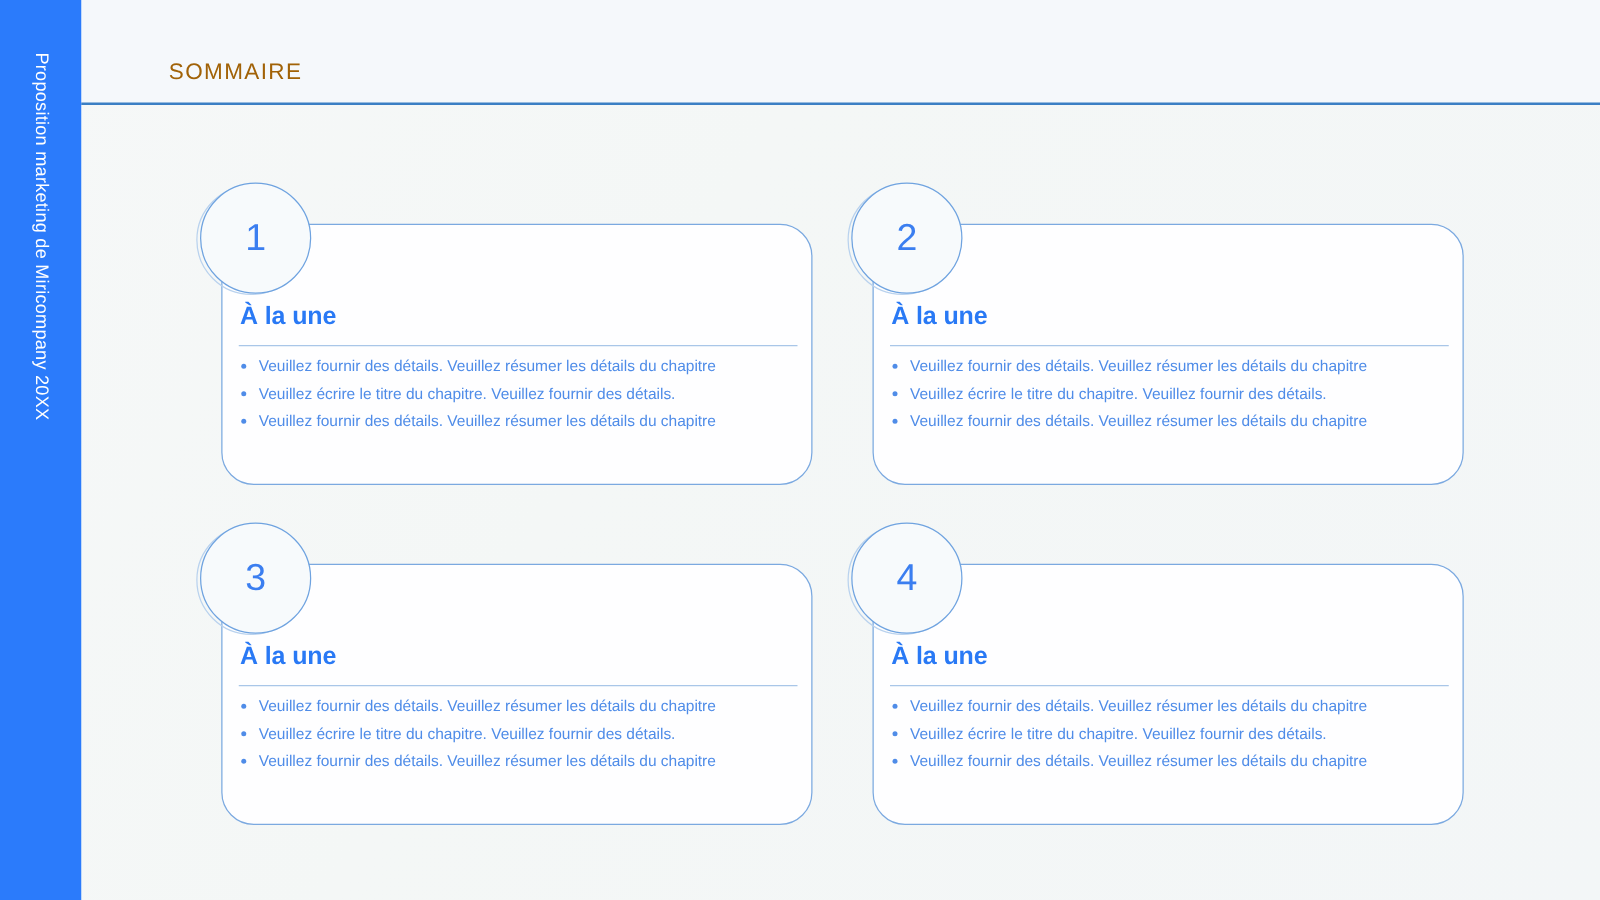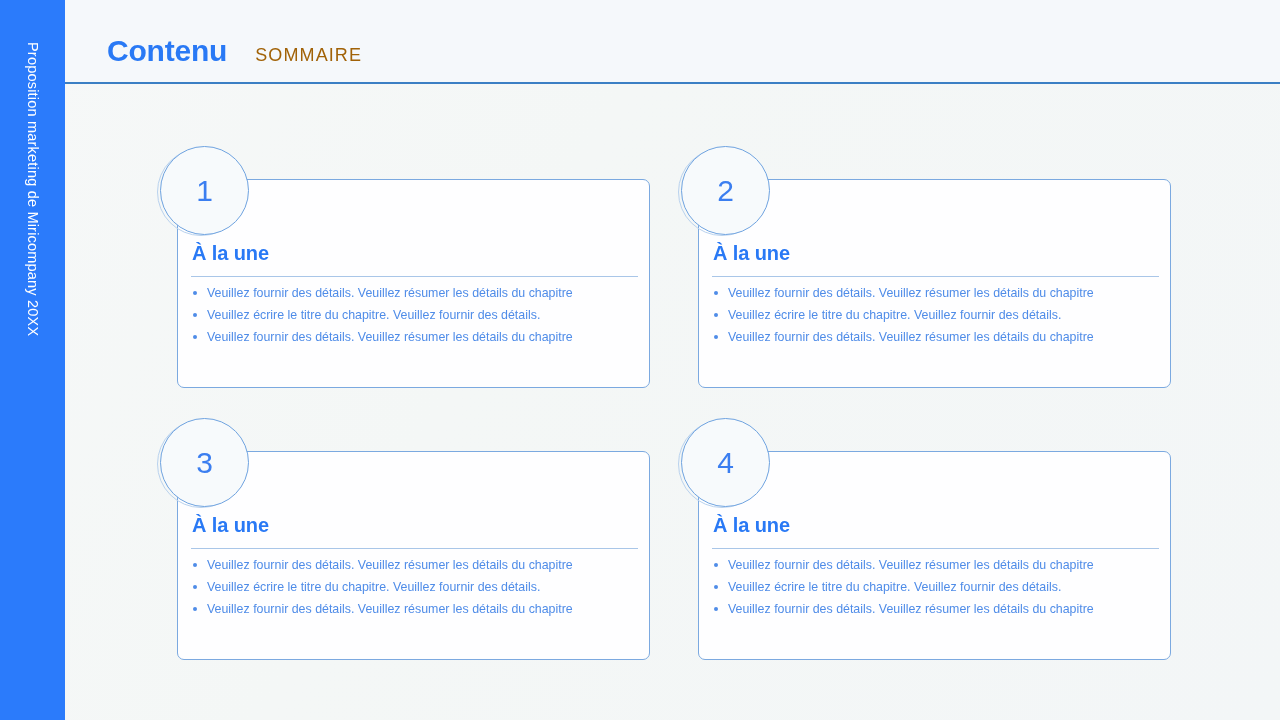--- a/index.html
+++ b/index.html
@@ -111,21 +111,21 @@
     left: 0;
     top: 0;
     width: 473px;
     height: 209px;
     margin-top: 0;
     background: #fefeff;
     border: 1px solid #7ba9e0;
     border-radius: 7px;
     box-sizing: border-box;
   }
-  .card-wrap .card { top: 0; }
+  .card-wrap .card { top: 0; border-radius: 26px; }
 
   .card-body {
     position: absolute;
     left: 0;
     top: 0;
     width: 473px;
     padding: 0;
   }
 
   .card-title {
@@ -227,21 +227,20 @@
 <body>
 
 <div class="slide">
 
   <div class="sidebar">
     <div class="sidebar-label">Proposition marketing de Miricompany 20XX</div>
   </div>
 
   <div class="header">
     <div class="header-inner">
-      <span class="title-main">Contenu</span>
       <span class="title-sub">SOMMAIRE</span>
     </div>
   </div>
 
   <div class="grid">
 
     <div class="card-wrap pos-1">
       <div class="card">
         <div class="card-body">
           <div class="card-title">À la une</div>

